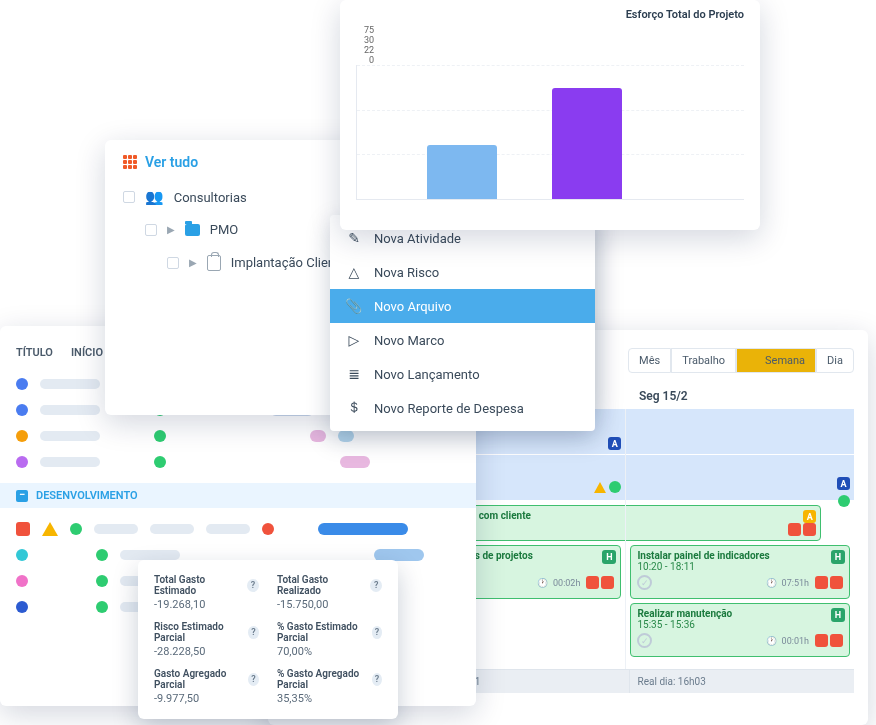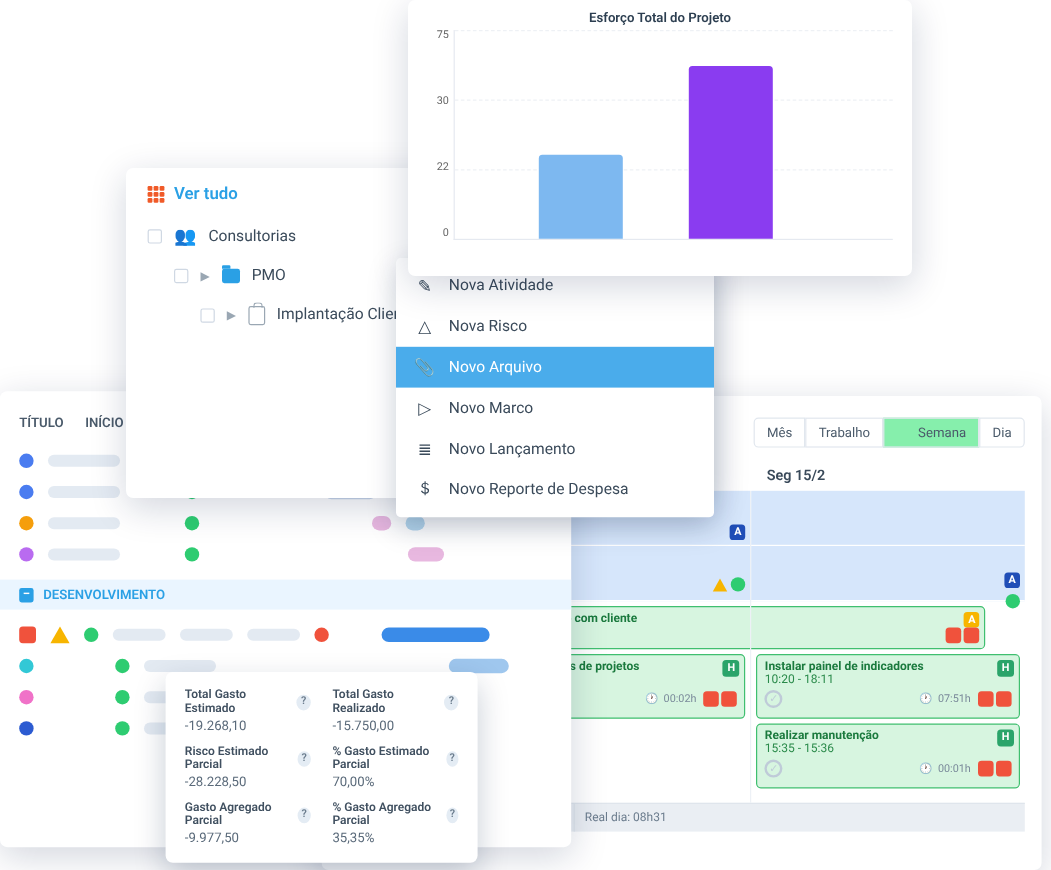--- a/index.html
+++ b/index.html
@@ -1,22 +1,22 @@
 <!DOCTYPE html>
 <html><head>
 <meta charset="utf-8">
 <style>
   * { box-sizing: border-box; margin: 0; padding: 0; font-family: -apple-system, BlinkMacSystemFont, "Segoe UI", Roboto, Arial, sans-serif; }
   body { width: 876px; height: 725px; position: relative; background: transparent; overflow: hidden; }
   .panel { position: absolute; background: #fff; border-radius: 6px; box-shadow: 0 8px 30px rgba(10,30,70,0.18); }
 
   
   .chart-panel { left: 340px; top: 0; width: 420px; height: 230px; padding: 8px 16px 4px; }
-  .chart-title { text-align: center; font-size: 11px; font-weight: 600; color: #2c3e50; margin-bottom: 4px; }
-  .chart-area { position: relative; height: 175px; display:flex; }
+  .chart-title { text-align: right; font-size: 11px; font-weight: 600; color: #2c3e50; margin-bottom: 4px; }
+  .chart-area { position: relative; height: 175px; display:flex;flex-direction:column; }
   .yaxis { display:flex; flex-direction:column; justify-content:space-between; font-size:9px; color:#666; width:22px; text-align:right; padding-right:4px; }
   .plot { flex:1; position:relative; border-left:1px solid #e5e9f0; border-bottom:1px solid #e5e9f0; }
   .grid { position:absolute; left:0; right:0; height:0; border-top:1px dashed #eef1f5; }
   .bar { position:absolute; bottom:0; width:70px; border-radius:3px 3px 0 0; }
   .legend { text-align:center; font-size:10px; color:#555; margin-top:6px; }
   .swatch { display:inline-block; width:12px; height:12px; vertical-align:middle; margin:0 4px 0 10px; border-radius:2px; }
 
   
   .tree-panel { left: 105px; top: 140px; width: 490px; height: 275px; padding: 14px 0 10px; }
   .tree-head { display:flex; align-items:center; gap:8px; padding:0 18px 10px; color:#2aa0e5; font-weight:600; font-size:14px; }
@@ -54,21 +54,21 @@
   .metric-label{font-size:10px;color:#405060;font-weight:600;display:flex;align-items:center;gap:5px;}
   .qm{width:13px;height:13px;border-radius:50%;background:#e4ecf4;color:#6b7c8d;font-size:9px;display:flex;align-items:center;justify-content:center;}
   .metric-val{font-size:11px;color:#5a6a7a;margin-top:2px;}
 
   
   .cal-panel{left:268px; top:330px; width:600px; height:395px; padding:16px 14px 0; z-index:1;}
   .cal-head{display:flex;align-items:flex-start;justify-content:space-between;margin-bottom:10px;}
   .month{font-size:16px;font-weight:700;color:#2c3e50; padding-left:210px;}
   .views{display:flex;font-size:11px;margin-top:2px;}
   .view-btn{padding:5px 10px;border:1px solid #e1e7ee;color:#4a5a6a;background:#fff;}
-  .view-btn.active{background:#86efac;padding-left:28px;}
+  .view-btn.active{background:#eab308;padding-left:28px;}
   .view-btn:first-child{border-radius:4px 0 0 4px;}
   .view-btn:last-child{border-radius:0 4px 4px 0;}
   .day-head{display:flex;font-size:12px;color:#3a4a5a;font-weight:600;}
   .day-col{flex:1;text-align:center;padding:6px 0;}
   .cal-body{display:flex;height:260px;position:relative;}
   .col{flex:1;border-left:1px solid #edf1f6;position:relative;}
   .allday{height:46px;background:#d6e6fb;border-bottom:1px solid #fff;}
   .sig{position:absolute;right:4px;display:flex;gap:3px;align-items:center;}
   .sq{width:13px;height:13px;border-radius:3px;display:flex;align-items:center;justify-content:center;color:#fff;font-size:9px;font-weight:700;}
   .ev{position:absolute;background:#d7f5e0;border:1px solid #3fbf6f;border-radius:4px;padding:4px 6px;font-size:10px;color:#1b7a3e;}
@@ -200,20 +200,21 @@
                 <span class="sq" style="background:#f0523c"></span>
               </div>
           </div>
         </div>
       </div>
     </div>
   </div>
   <div class="footer">
     <div style="flex:0.5">Real dia: 00h00</div>
     <div>Real dia: 08h31</div>
+    <div>Real dia: 16h03</div>
   </div>
 </div>
 
 <div class="panel gantt-panel" style="z-index:2">
   <div class="ghead">
     <span>TÍTULO</span>
     <span>INÍCIO</span>
   </div>
   <div class="grow">
       <span class="dot" style="background:#4a7cf0"></span>

